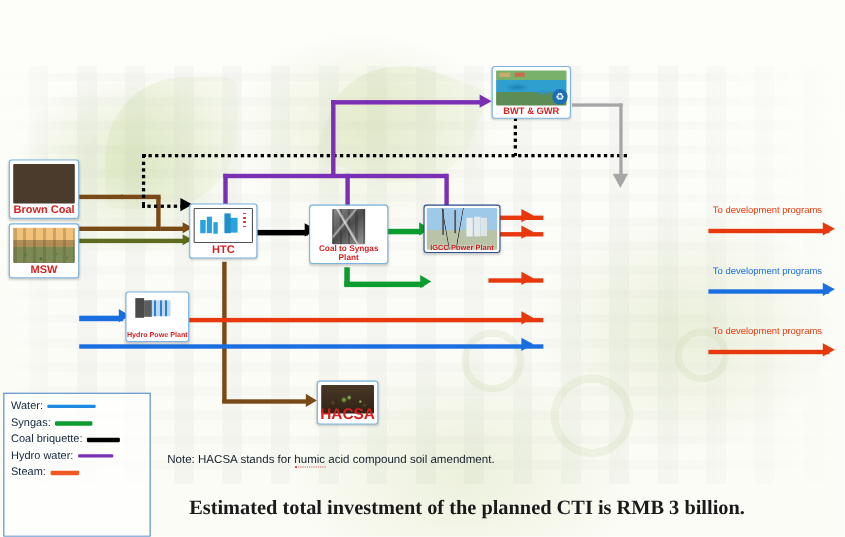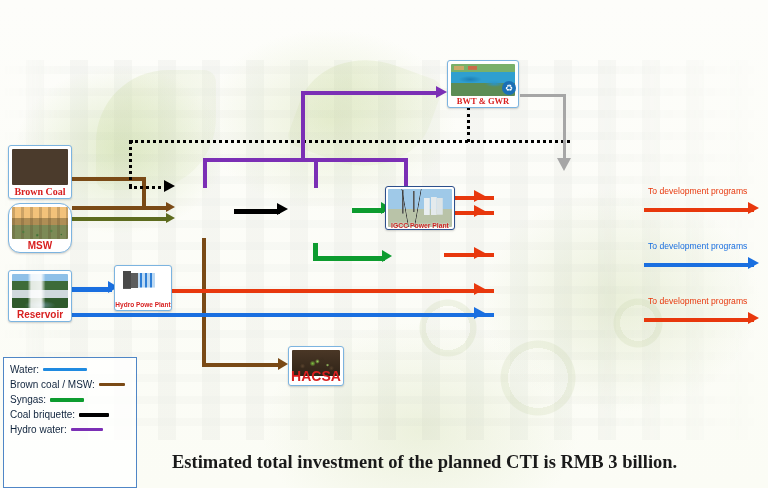--- a/index.html
+++ b/index.html
@@ -253,83 +253,90 @@
   <div class="ln" style="left:72px;top:313px;width:422px;height:3.5px;background:#1a6fe0;"></div>
   <div class="ah" style="left:474px;top:307px;border-left:11px solid #1a6fe0;border-top:6px solid transparent;border-bottom:6px solid transparent;"></div>
 
   <div class="ln" style="left:644px;top:208px;width:110px;height:3.5px;background:#e8380d;"></div>
   <div class="ah" style="left:748px;top:202px;border-left:11px solid #e8380d;border-top:6px solid transparent;border-bottom:6px solid transparent;"></div>
   <div class="ln" style="left:644px;top:263px;width:110px;height:3.5px;background:#1a6fe0;"></div>
   <div class="ah" style="left:748px;top:257px;border-left:11px solid #1a6fe0;border-top:6px solid transparent;border-bottom:6px solid transparent;"></div>
   <div class="ln" style="left:644px;top:318px;width:110px;height:3.5px;background:#e8380d;"></div>
   <div class="ah" style="left:748px;top:312px;border-left:11px solid #e8380d;border-top:6px solid transparent;border-bottom:6px solid transparent;"></div>
 
-  <div class="node" id="n-browncoal" style="left:8px;top:145px;width:64px;height:54px;font-family:Liberation Serif, serif;">
+  <div class="node" id="n-browncoal" style="left:8px;top:145px;width:64px;height:54px;">
     <div class="pic px-coal" style="height:36px;"></div>
     <div class="cap" style="font-size:10px;">Brown Coal</div>
   </div>
 
-  <div class="node" id="n-msw" style="left:8px;top:203px;width:64px;height:50px;border-radius:12px;">
+  <div class="node" id="n-msw" style="left:8px;top:203px;width:64px;height:50px;">
     <div class="pic px-msw" style="height:32px;"></div>
     <div class="cap" style="font-size:10px;">MSW</div>
   </div>
 
-  <div class="node" id="n-reservoir" style="left:8px;top:270px;width:64px;height:52px;">
-    <div class="pic px-res" style="height:34px;"></div>
-    <div class="cap" style="font-size:10px;">Reservoir</div>
-  </div>
 
   <div class="node" id="n-hydro" style="left:114px;top:265px;width:58px;height:46px;">
     <div class="pic px-hydro" style="height:28px;"></div>
     <div class="cap" style="font-size:6.5px;">Hydro Powe Plant</div>
   </div>
 
-
+  <div class="node" id="n-htc" style="left:172px;top:185px;width:62px;height:50px;">
+    <div class="pic px-htc" style="height:30px;border:1px solid #555;"></div>
+    <div class="cap" style="font-size:10px;">HTC</div>
+  </div>
+
+  <div class="node" id="n-syngas" style="left:281px;top:186px;width:72px;height:54px;">
+    <div class="pic px-syn" style="left:20px;right:20px;height:32px;"></div>
+    <div class="cap" style="font-size:7.5px;">Coal to Syngas Plant</div>
+  </div>
 
   <div class="node" id="n-igcc" style="left:385px;top:186px;width:70px;height:44px;border:1px solid #2d4f8c;">
     <div class="pic px-igcc" style="top:2px;left:2px;right:2px;height:38px;"></div>
     <div class="cap" style="font-size:6.8px;bottom:0;color:#c22;text-shadow:0 0 2px #fff;">IGCC Power Plant</div>
   </div>
 
 
   <div class="node" id="n-bwt" style="left:447px;top:60px;width:72px;height:48px;">
     <div class="pic px-bwt" style="height:32px;"></div>
     <div class="recycle">♻</div>
-    <div class="cap" style="font-size:8.5px;font-family:Liberation Serif, serif;">BWT &amp; GWR</div>
+    <div class="cap" style="font-size:8.5px;">BWT &amp; GWR</div>
   </div>
 
   <div class="node" id="n-hacsa" style="left:288px;top:346px;width:56px;height:40px;">
     <div class="pic px-hacsa" style="height:26px;"></div>
     <div class="cap" style="font-size:14px;">HACSA</div>
   </div>
 
 
   <div class="dev-lbl" style="left:648px;top:186px;color:#e8380d;">To development  programs</div>
   <div class="dev-lbl" style="left:648px;top:241px;color:#1a6fe0;">To development  programs</div>
   <div class="dev-lbl" style="left:648px;top:296px;color:#e8380d;">To development  programs</div>
 
   <div id="legend">
     <div class="lg-row">
       <span class="lg-lbl">Water:</span>
       <span class="lg-swatch" style="background:#1f8ae0;"></span>
     </div>
     <div class="lg-row">
-      <span class="lg-lbl">Brown coal / MSW:</span>
-      <span class="lg-swatch" style="background:#7a4a16;width:26px;"></span>
-    </div>
-    <div class="lg-row">
       <span class="lg-lbl">Syngas:</span>
       <span class="lg-swatch" style="background:#0d9c2f;width:34px;height:4px;"></span>
     </div>
     <div class="lg-row">
       <span class="lg-lbl">Coal briquette:</span>
       <span class="lg-swatch" style="background:#000;width:30px;height:4px;"></span>
     </div>
     <div class="lg-row">
       <span class="lg-lbl">Hydro water:</span>
       <span class="lg-swatch" style="background:#7b2fb5;width:32px;"></span>
     </div>
-  </div>
-
+    <div class="lg-row">
+      <span class="lg-lbl">Steam:</span>
+      <span class="lg-swatch" style="background:#f05a22;width:26px;height:4px;"></span>
+    </div>
+  </div>
+
+  <div id="note">
+    <span>Note: HACSA stands for </span><span class="ul">humic</span><span> acid compound  soil amendment.</span>
+  </div>
 
   <div id="statement">Estimated total investment of the planned CTI  is RMB 3 billion.</div>
 
 </div>
 
 </body></html>

